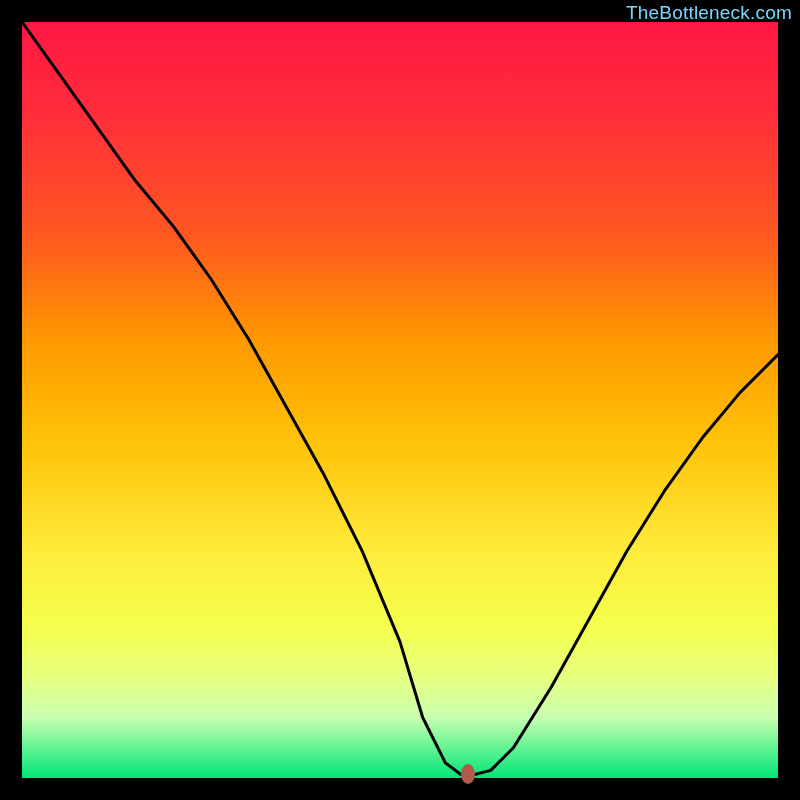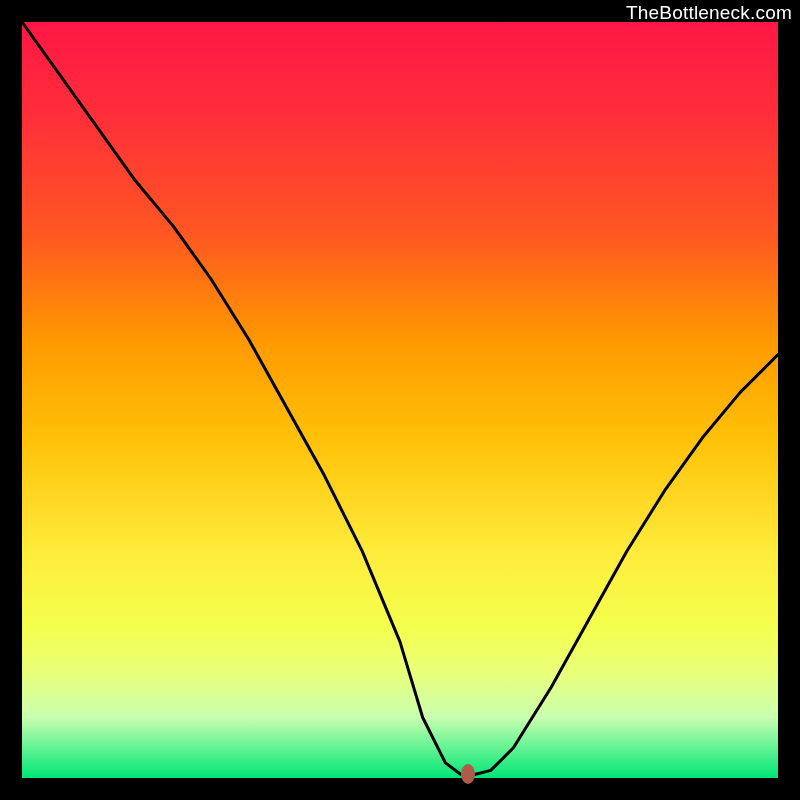--- a/index.html
+++ b/index.html
@@ -29,21 +29,21 @@
       #eaff7a 86%,
       #c8ffb0 92%,
       #00e676 100%
     );
   }
 
   .watermark {
     position: absolute;
     top: 2px;
     right: 8px;
-    color: #ffffff;
+    color: #7dd3fc;
     font-size: 19px;
     letter-spacing: 0.2px;
     font-weight: 500;
   }
 
   svg.curve {
     position: absolute;
     inset: 0;
     width: 100%;
     height: 100%;

